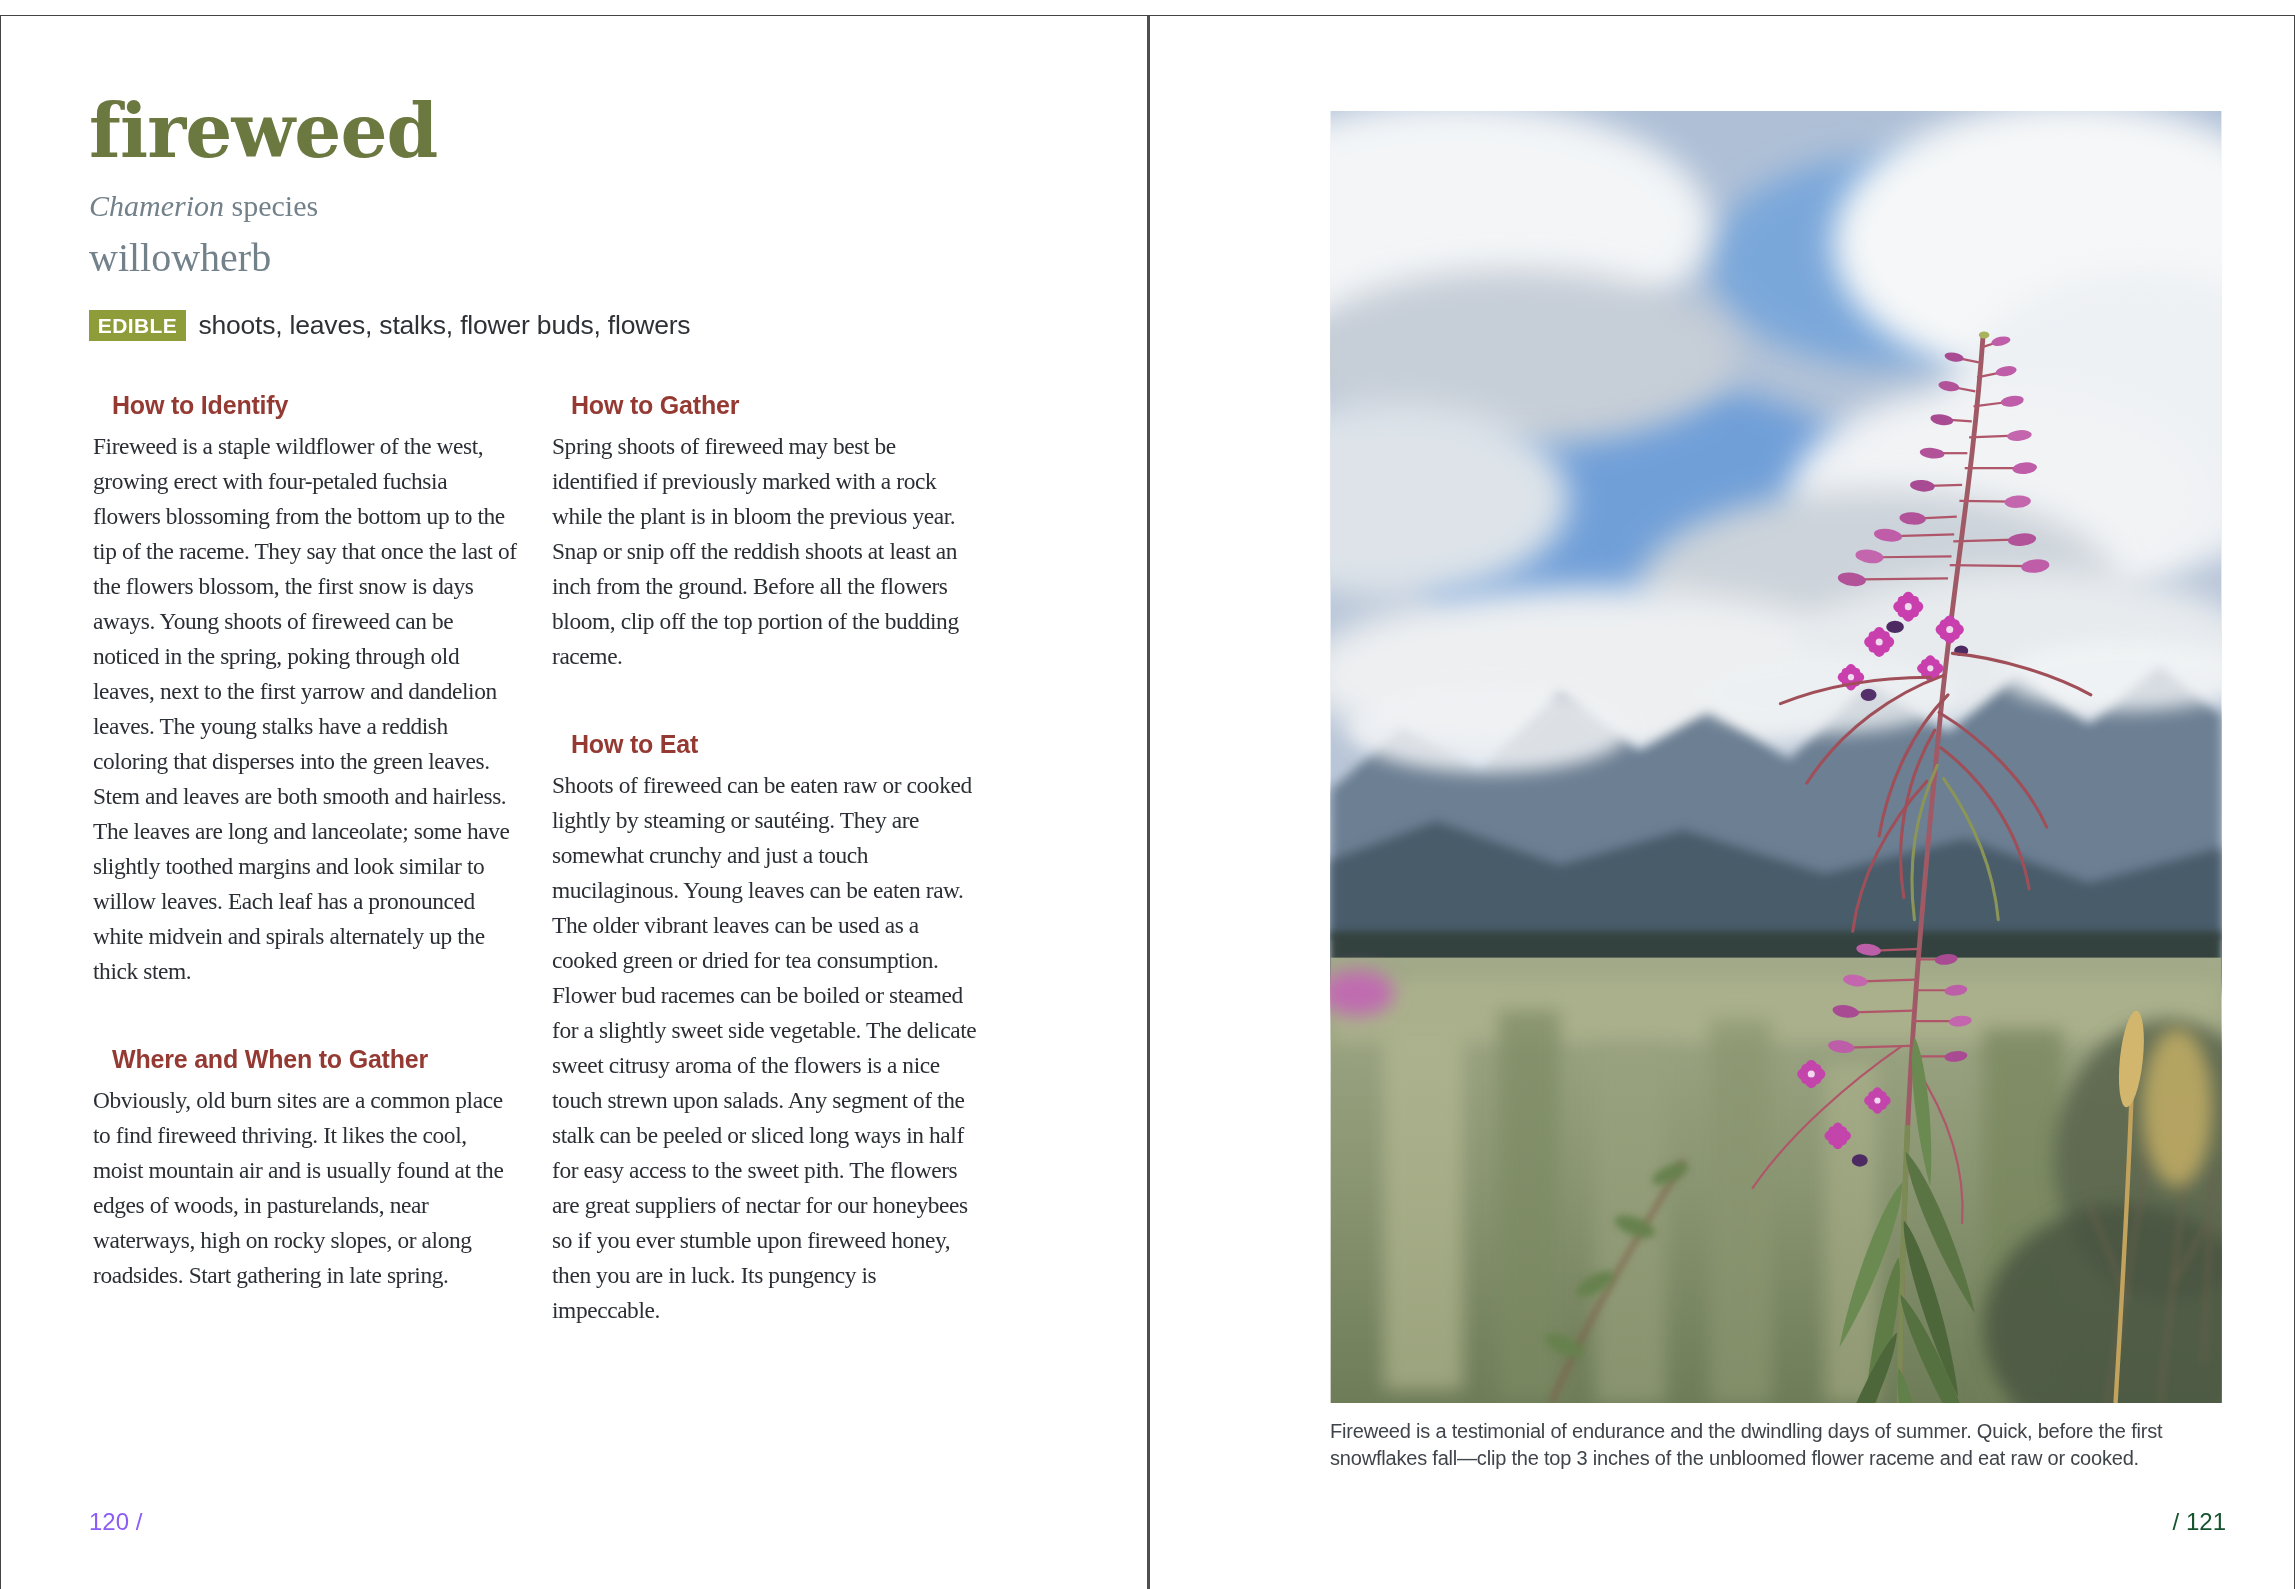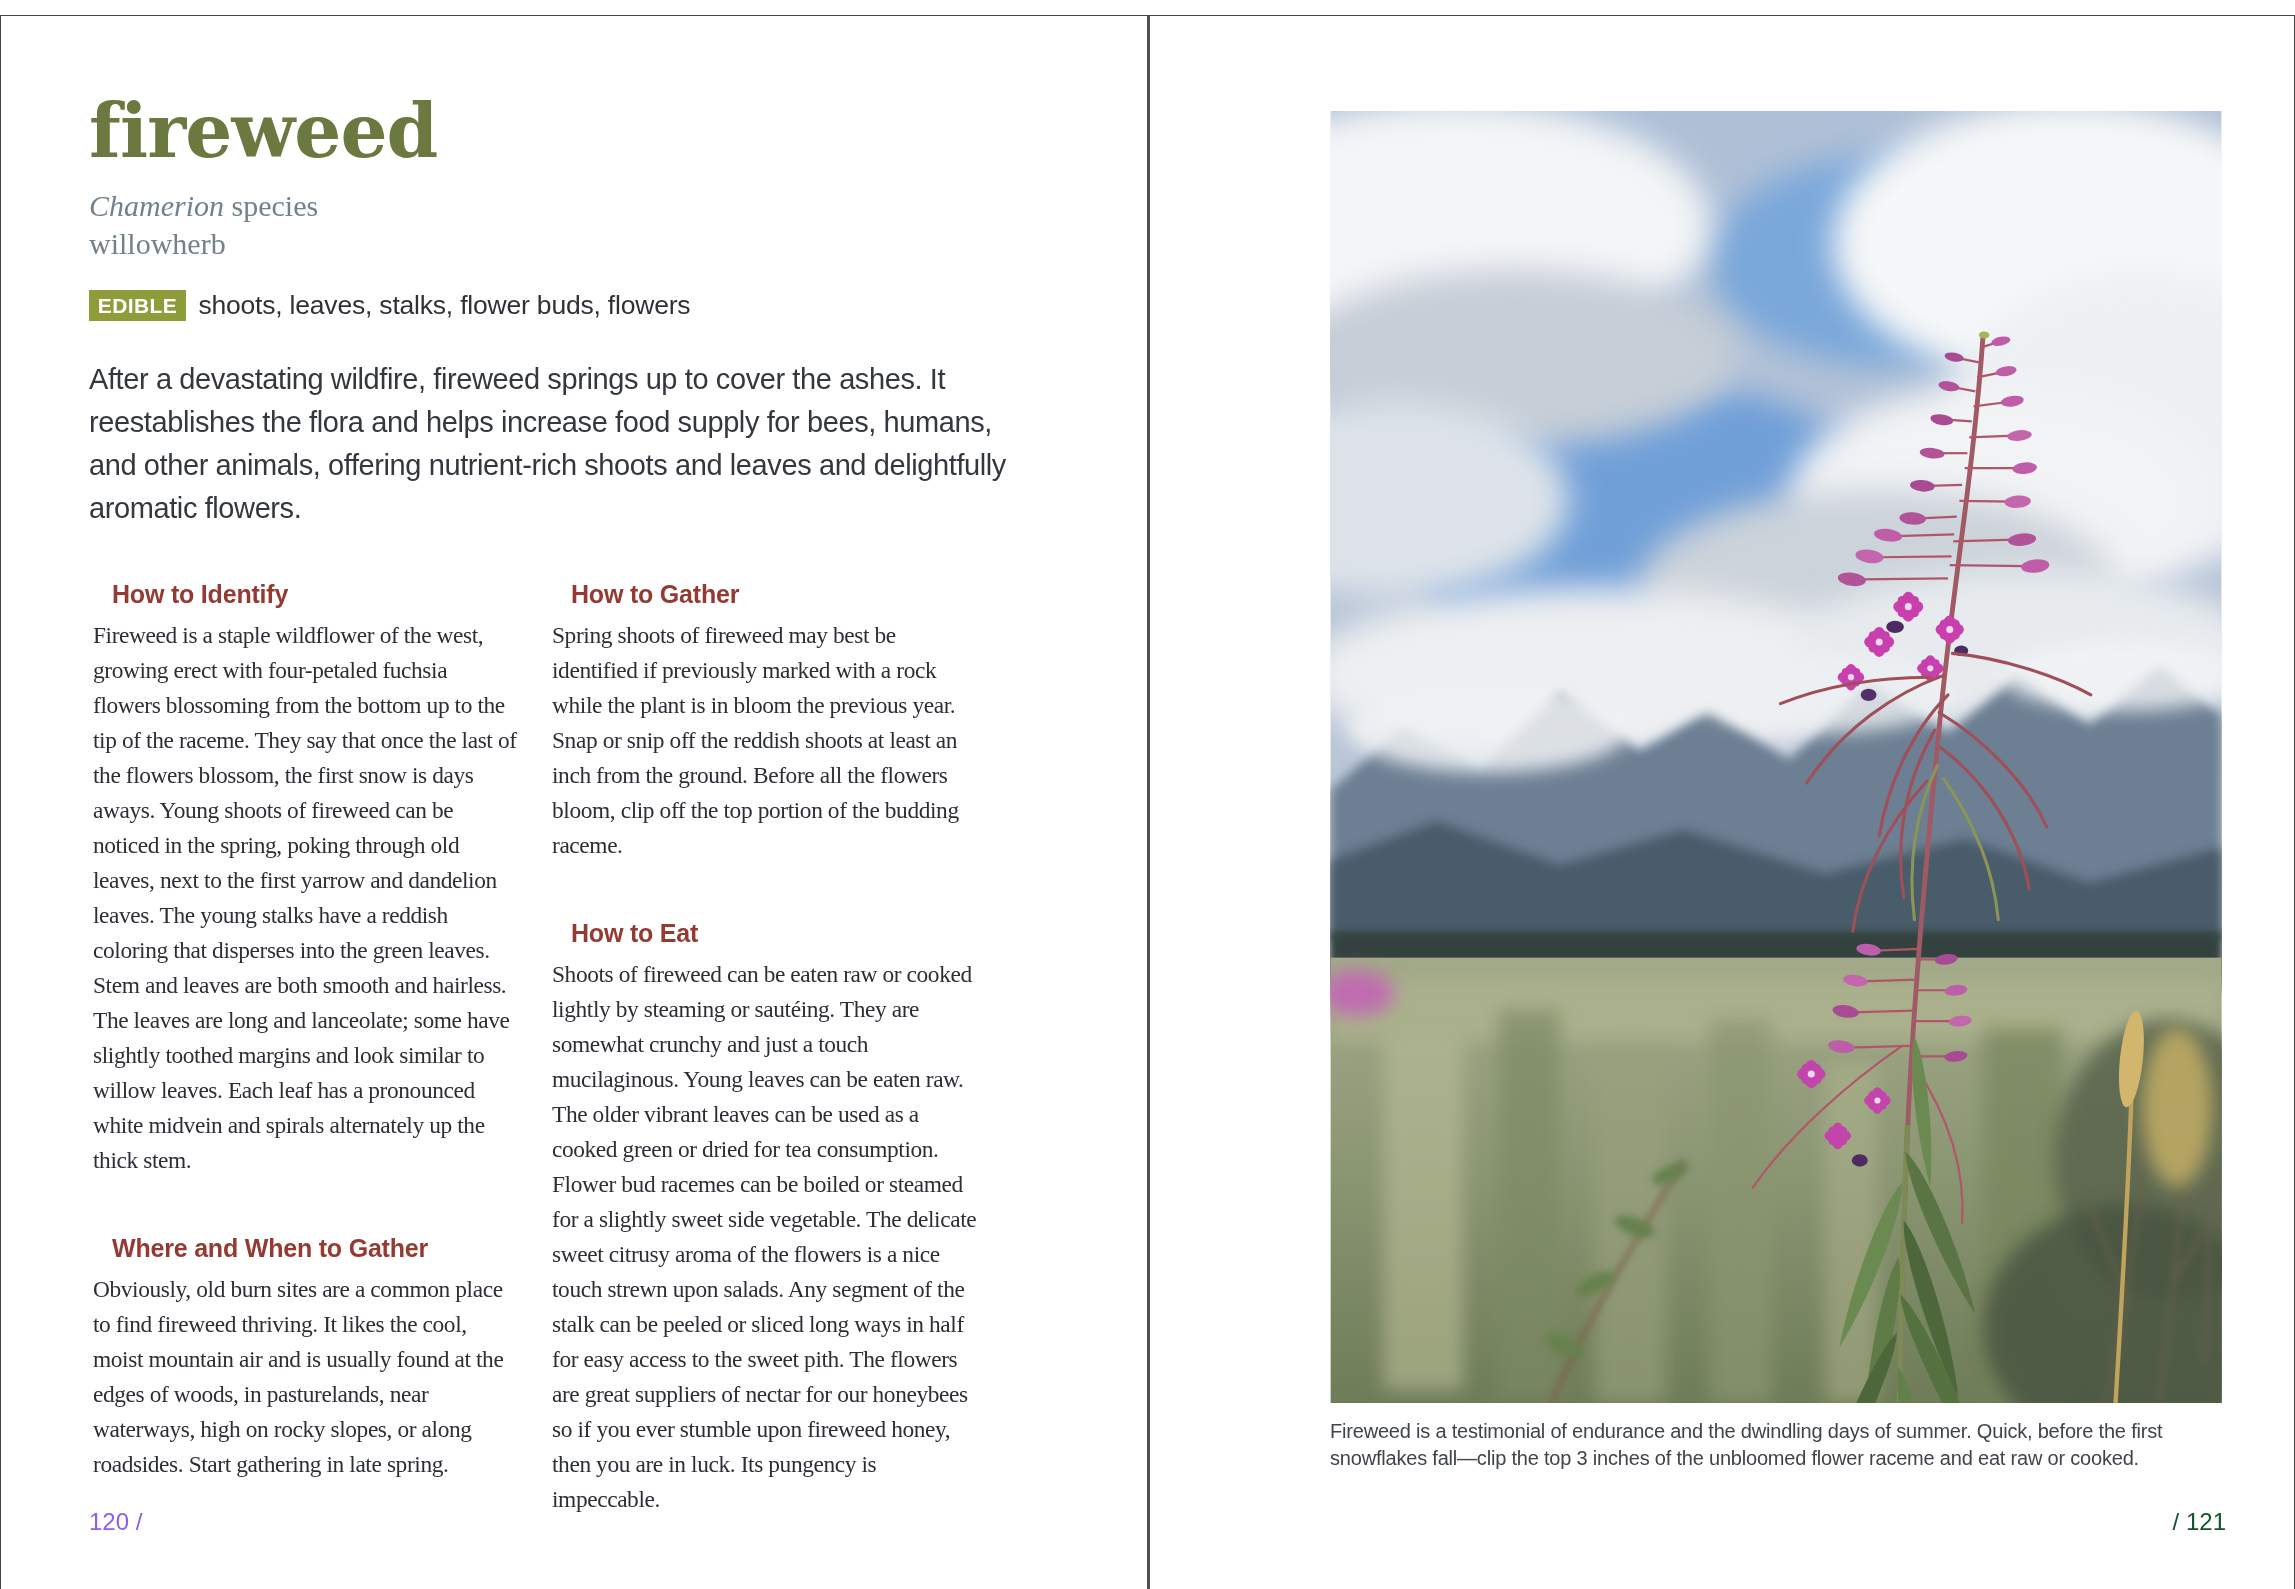--- a/index.html
+++ b/index.html
@@ -18,22 +18,22 @@
     font-family:"DejaVu Serif","Liberation Serif",serif;
     font-size:74px;font-weight:600;color:#6b7940;
     margin:78px 0 0 0;letter-spacing:-0.9px;line-height:1;
   }
   .species-line{
     font-family:"Liberation Serif",serif;font-size:30px;color:#72818a;
     margin-top:20px;line-height:1.2;
   }
   .species-line .it{font-style:italic;}
   .common-name{
-    font-family:"Liberation Serif",serif;font-size:30px;color:#72818a;
-    margin-top:2px;line-height:1.2;
+    font-family:"Liberation Serif",serif;font-size:40px;color:#72818a;
+    margin-top:10px;line-height:1.2;
   }
   .edible-row{margin-top:28px;display:flex;align-items:center;gap:12.4px;}
   .badge{
     background:#8e9d3a;color:#ffffff;font-weight:bold;font-size:21px;
     padding:4.4px 8.8px 5.3px 8.8px;letter-spacing:0.4px;line-height:1;
   }
   .edible-parts{font-size:26.5px;color:#2e3237;letter-spacing:-0.2px;}
   .intro{
     margin-top:37px;width:936px;font-size:29px;line-height:43px;
     color:#33383e;letter-spacing:-0.4px;
@@ -73,21 +73,20 @@
 
       <div class="species-line"><span class="it">Chamerion</span><span> species</span></div>
 
       <div class="common-name">willowherb</div>
 
       <div class="edible-row">
         <span class="badge">EDIBLE</span>
         <span class="edible-parts">shoots, leaves, stalks, flower buds, flowers</span>
       </div>
 
-      <div class="intro">After a devastating wildfire, fireweed springs up to cover the ashes. It reestablishes the flora and helps increase food supply for bees, humans, and other animals, offering nutrient-rich shoots and leaves and delightfully aromatic flowers.</div>
 
       <div class="columns">
         <div class="col">
           <div class="section">
             <h3>How to Identify</h3>
             <p>Fireweed is a staple wildflower of the west, growing erect with four-petaled fuchsia flowers blossoming from the bottom up to the tip of the raceme. They say that once the last of the flowers blossom, the first snow is days aways. Young shoots of fireweed can be noticed in the spring, poking through old leaves, next to the first yarrow and dandelion leaves. The young stalks have a reddish coloring that dis­perses into the green leaves. Stem and leaves are both smooth and hairless. The leaves are long and lanceolate; some have slightly toothed margins and look similar to willow leaves. Each leaf has a pronounced white midvein and spirals alternately up the thick stem.</p>
           </div>
           <div class="section">
             <h3>Where and When to Gather</h3>
             <p>Obviously, old burn sites are a common place to find fireweed thriving. It likes the cool, moist mountain air and is usually found at the edges of woods, in pasture­lands, near waterways, high on rocky slopes, or along roadsides. Start gathering in late spring.</p>

